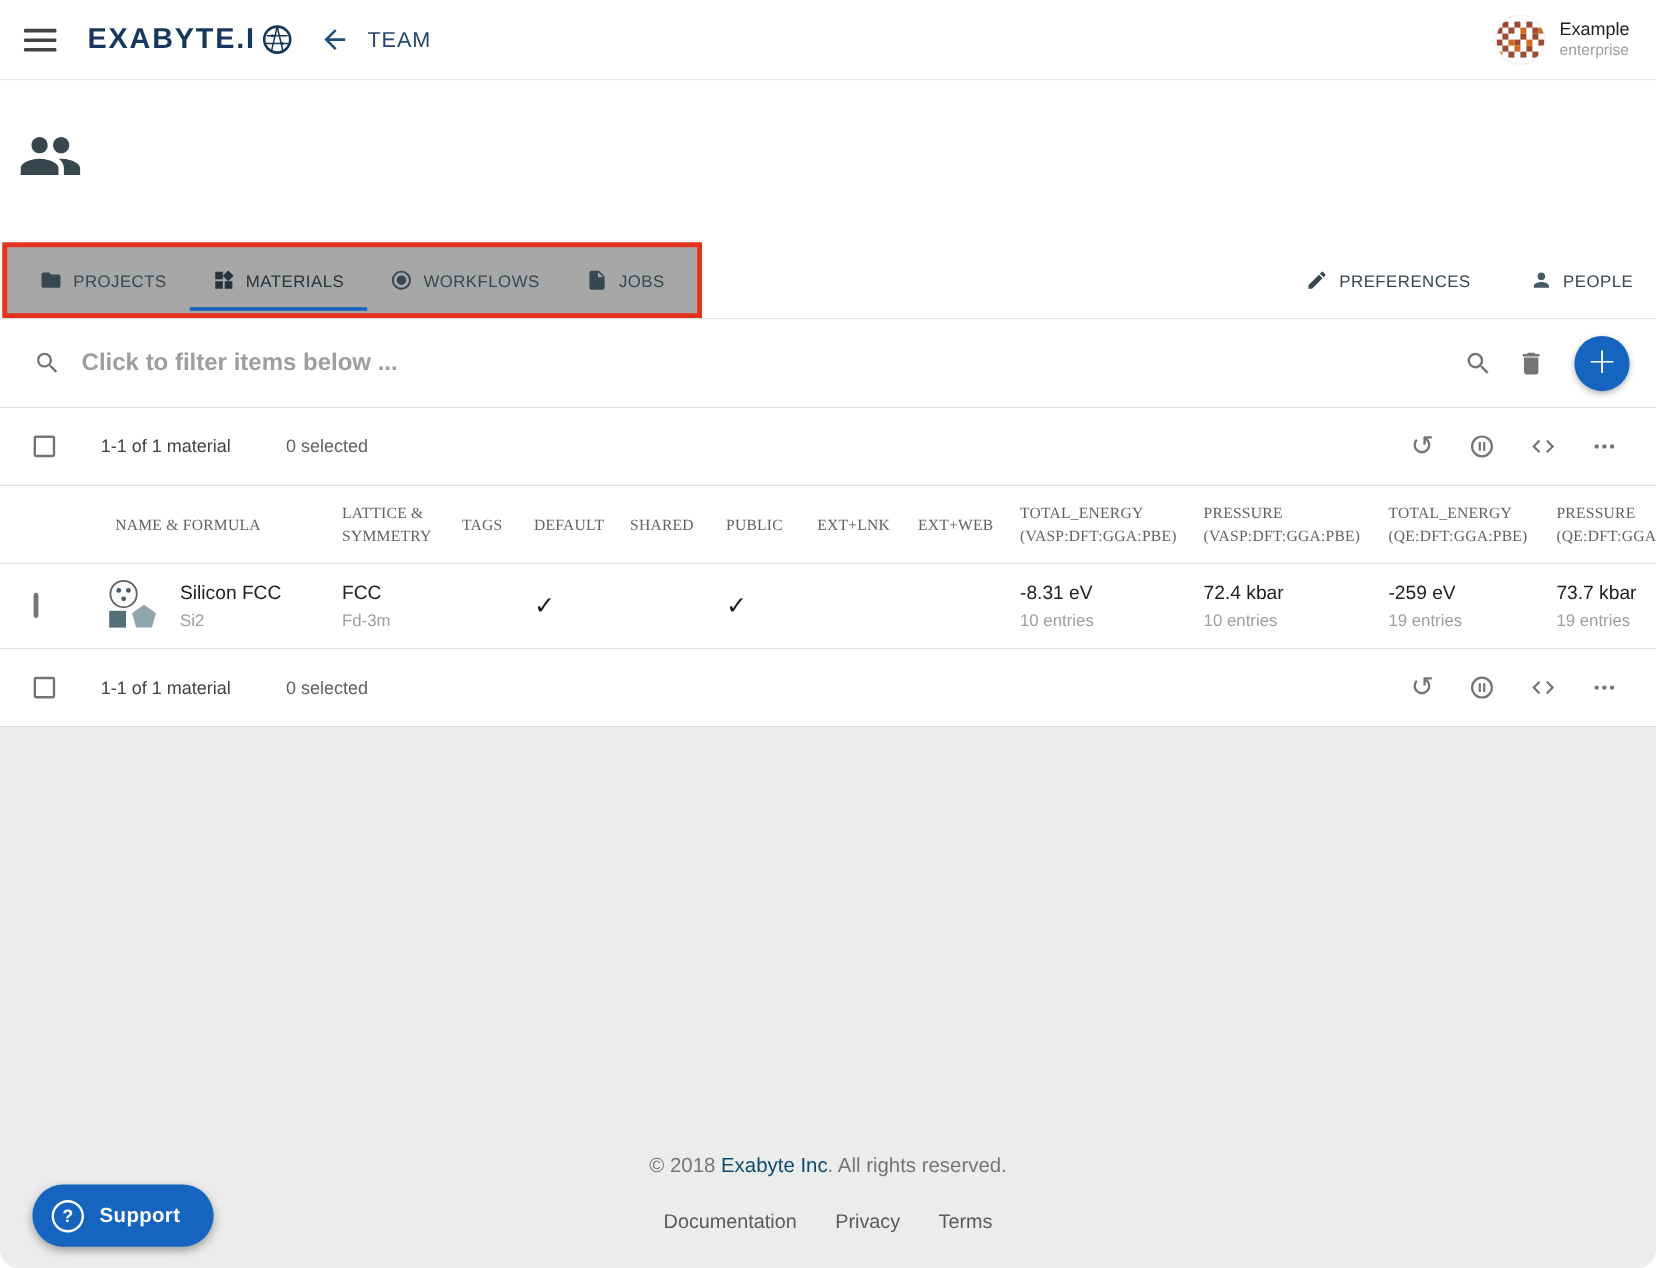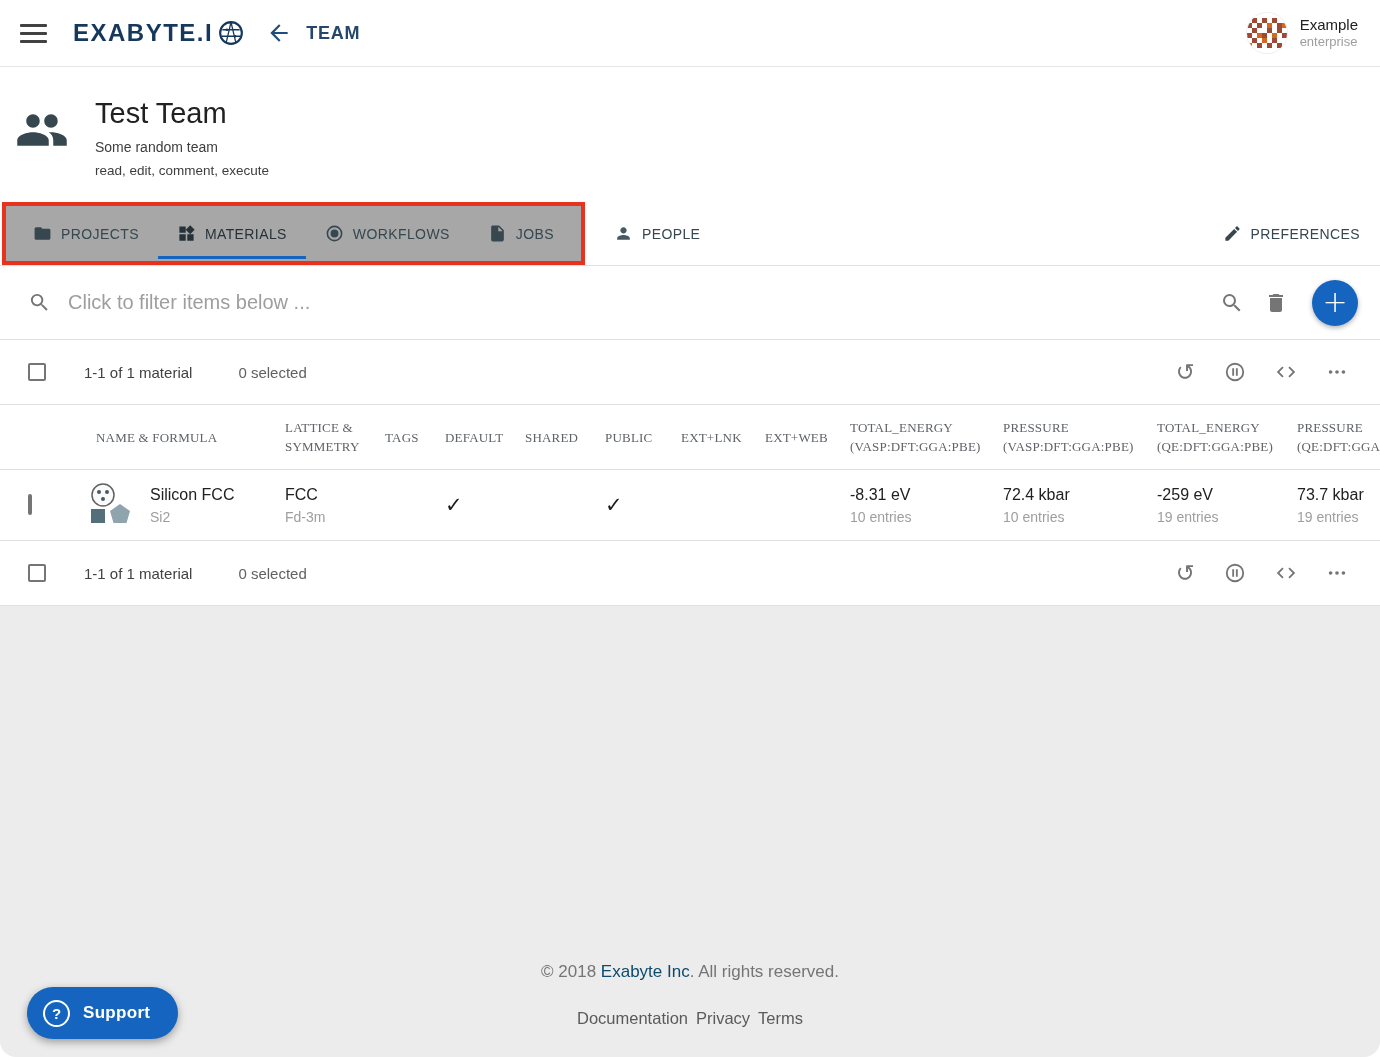--- a/index.html
+++ b/index.html
@@ -8,21 +8,21 @@
   .page { position:relative; width:1380px; height:1057px; overflow:hidden; background:#fff;border-radius:16px; }
 
   
   .topbar { height:67px; display:flex; align-items:center; padding:0 22px 0 20px; border-bottom:1px solid #e6e6e6; background:#fff; }
   .hamburger { width:27px; display:flex; flex-direction:column; gap:5px; background:none; border:none; cursor:pointer; margin-right:26px; }
   .hamburger span { display:block; height:3px; background:#424242; border-radius:1px; }
   .logo { display:flex; align-items:center; gap:5px; cursor:pointer; }
   .logo-text { font-size:24px; font-weight:bold; color:#16385c; letter-spacing:1.5px; }
   .logo-globe { width:26px; height:26px; }
   .back-btn { background:none; border:none; cursor:pointer; margin-left:22px; display:flex; align-items:center; }
-  .nav-label { font-size:18px; font-weight:700; color:#24476b; letter-spacing:0.8px; margin-left:14px; }
+  .nav-label { font-size:18px; font-weight:400; color:#24476b; letter-spacing:0.8px; margin-left:14px; }
   .account { margin-left:auto; display:flex; align-items:center; gap:13px; cursor:pointer; }
   .avatar { width:40px; height:40px; border-radius:50%; overflow:hidden; background:#fff; box-shadow:0 0 0 1px #eee; }
   .account-text { display:flex; flex-direction:column; line-height:1.3; }
   .account-name { font-size:15px; color:#212121; }
   .account-plan { font-size:13px; color:#9e9e9e; }
 
   
   .team-header { height:135px; display:flex; padding:30px 0 0 15px; background:#fff; }
   .team-icon { width:54px; height:54px; flex:0 0 auto; margin-top:6px; }
   .team-texts { margin-left:26px; }
@@ -35,21 +35,21 @@
   .tab-annotated-group { display:flex; align-items:stretch; margin-left:2px; border:4px solid #e8321e; background:#a7a7a7; padding:2px 8px; }
   .tab { position:relative; display:flex; align-items:center; gap:9px; padding:0 19px; cursor:pointer; font-size:14px; font-weight:500; color:#37474f; letter-spacing:0.4px; }
   .tab svg { width:19px; height:19px; flex:0 0 auto; }
   .tab.active { color:#263238; }
   .tab.active::after { content:""; position:absolute; left:0; right:0; bottom:0; height:3px; background:#1565c0; }
   .tab-people { margin-left:10px; }
   .tab-preferences { margin-left:auto; padding-right:20px; }
 
   
   .filterbar { height:74px; border-bottom:1px solid #e0e0e0; display:flex; align-items:center; padding:0 22px 0 28px; background:#fff; }
-  .filter-input { flex:1; border:none; outline:none; font-size:20px; color:#be185d; margin-left:17px; background:transparent; font-family:"Liberation Sans",sans-serif; }
+  .filter-input { flex:1; border:none; outline:none; font-size:20px; color:#be185d; margin-left:17px; background:transparent; font-family:"Liberation Sans",sans-serif;font-weight:bold; }
   .filter-input::placeholder { color:#9e9e9e; opacity:1; }
   .filter-actions { display:flex; align-items:center; gap:16px; }
   .icon-btn { background:none; border:none; cursor:pointer; display:flex; align-items:center; justify-content:center; padding:2px; }
   .fab { width:46px; height:46px; border-radius:50%; background:#1565c0; border:none; cursor:pointer; color:#fff; display:flex; align-items:center; justify-content:center; box-shadow:0 2px 5px rgba(0,0,0,0.3); margin-left:6px; }
   .fab .glyph { font-size:30px; font-weight:300; line-height:1; margin-top:-2px; }
 
   
   .toolbar { height:65px; border-bottom:1px solid #e0e0e0; display:flex; align-items:center; padding:0 30px 0 28px; background:#fff; }
   .checkbox { width:18px; height:18px; border:2px solid #757575; border-radius:2px; background:#fff; cursor:pointer; flex:0 0 auto; }
   .tb-count { margin-left:38px; font-size:15px; color:#424242; }
@@ -68,21 +68,21 @@
   .cell-name { display:flex; align-items:center; gap:15px; padding-left:17px; }
   .mat-thumb { width:48px; height:44px; flex:0 0 auto; }
   .cell-main { font-size:16px; color:#212121; margin-bottom:5px; }
   .cell-sub { font-size:14px; color:#9e9e9e; }
   .checkmark { font-size:21px; font-weight:600; color:#1b1b1b; }
 
   
   .bottom-area { height:452px; background:#ececec; text-align:center; }
   .copyright { padding-top:356px; font-size:17px; color:#757575; }
   .copyright a, .link-blue { color:#0c4a6e; text-decoration:none; cursor:pointer; }
-  .footer-links { margin-top:27px; font-size:16.5px; color:#5a5a5a; display:flex; justify-content:center; gap:8px; }
+  .footer-links { margin-top:27px; font-size:16.5px; color:#5a5a5a; display:flex; justify-content:center; gap:32px; }
   .footer-links span { cursor:pointer; }
 
   .support-btn { position:absolute; left:27px; bottom:18px; height:52px; border:none; border-radius:26px; background:#1565c0; color:#fff; display:flex; align-items:center; gap:13px; padding:0 28px 0 16px; cursor:pointer; box-shadow:0 3px 8px rgba(0,0,0,0.35); }
   .support-q { width:27px; height:27px; border:2px solid #fff; border-radius:50%; display:flex; align-items:center; justify-content:center; font-size:15px; font-weight:bold; }
   .support-label { font-size:17px; font-weight:bold; letter-spacing:0.3px; }
 </style>
 </head>
 <body>
 
 <div class="page">
@@ -147,25 +147,20 @@
         <span class="account-name">Example</span>
         <span class="account-plan">enterprise</span>
       </span>
     </div>
   </header>
 
   <section class="team-header">
     <svg class="team-icon" viewBox="0 0 24 24" fill="#37474f">
       <path d="M16 11c1.66 0 2.99-1.34 2.99-3S17.66 5 16 5c-1.66 0-3 1.34-3 3s1.34 3 3 3zm-8 0c1.66 0 2.99-1.34 2.99-3S9.66 5 8 5C6.34 5 5 6.34 5 8s1.34 3 3 3zm0 2c-2.33 0-7 1.17-7 3.5V19h14v-2.5c0-2.33-4.67-3.5-7-3.5zm8 0c-.29 0-.62.02-.97.05 1.16.84 1.97 1.97 1.97 3.45V19h6v-2.5c0-2.33-4.67-3.5-7-3.5z"></path>
     </svg>
-    <div class="team-texts">
-      <div class="team-title">Test Team</div>
-      <div class="team-desc">Some random team</div>
-      <div class="team-perms">read, edit, comment, execute</div>
-    </div>
   </section>
 
   <nav class="tabbar">
     <div class="tab-annotated-group">
       <div class="tab">
         <svg viewBox="0 0 24 24" fill="#37474f">
             <path d="M10 4H4c-1.1 0-1.99.9-1.99 2L2 18c0 1.1.9 2 2 2h16c1.1 0 2-.9 2-2V8c0-1.1-.9-2-2-2h-8l-2-2z"></path>
           </svg>
         <span>PROJECTS</span>
       </div>
@@ -181,31 +176,31 @@
           </svg>
         <span>WORKFLOWS</span>
       </div>
       <div class="tab">
         <svg viewBox="0 0 24 24" fill="#37474f">
             <path d="M14 2H6c-1.1 0-1.99.9-1.99 2L4 20c0 1.1.89 2 1.99 2H18c1.1 0 2-.9 2-2V8l-6-6zm-1 7V3.5L18.5 9H13z"></path>
           </svg>
         <span>JOBS</span>
       </div>
     </div>
+    <div class="tab tab-preferences">
+      <svg viewBox="0 0 24 24" fill="#37474f">
+          <path d="M3 17.25V21h3.75L17.81 9.94l-3.75-3.75L3 17.25zM20.71 7.04c.39-.39.39-1.02 0-1.41l-2.34-2.34a.996.996 0 0 0-1.41 0l-1.83 1.83 3.75 3.75 1.83-1.83z"></path>
+        </svg>
+      <span>PREFERENCES</span>
+    </div>
     <div class="tab tab-people">
       <svg viewBox="0 0 24 24" fill="#455a64">
           <path d="M12 12c2.21 0 4-1.79 4-4s-1.79-4-4-4-4 1.79-4 4 1.79 4 4 4zm0 2c-2.67 0-8 1.34-8 4v2h16v-2c0-2.66-5.33-4-8-4z"></path>
         </svg>
       <span>PEOPLE</span>
-    </div>
-    <div class="tab tab-preferences">
-      <svg viewBox="0 0 24 24" fill="#37474f">
-          <path d="M3 17.25V21h3.75L17.81 9.94l-3.75-3.75L3 17.25zM20.71 7.04c.39-.39.39-1.02 0-1.41l-2.34-2.34a.996.996 0 0 0-1.41 0l-1.83 1.83 3.75 3.75 1.83-1.83z"></path>
-        </svg>
-      <span>PREFERENCES</span>
     </div>
   </nav>
 
   <div class="filterbar">
     <svg width="23" height="23" viewBox="0 0 24 24" fill="#757575">
         <path d="M15.5 14h-.79l-.28-.27A6.47 6.47 0 0 0 16 9.5 6.5 6.5 0 1 0 9.5 16c1.61 0 3.09-.59 4.23-1.57l.27.28v.79l5 4.99L20.49 19l-4.99-5zm-6 0C7.01 14 5 11.99 5 9.5S7.01 5 9.5 5 14 7.01 14 9.5 11.99 14 9.5 14z"></path>
       </svg>
     <input class="filter-input" type="text" placeholder="Click to filter items below ..." style="">
     <div class="filter-actions">
       <button class="icon-btn">

